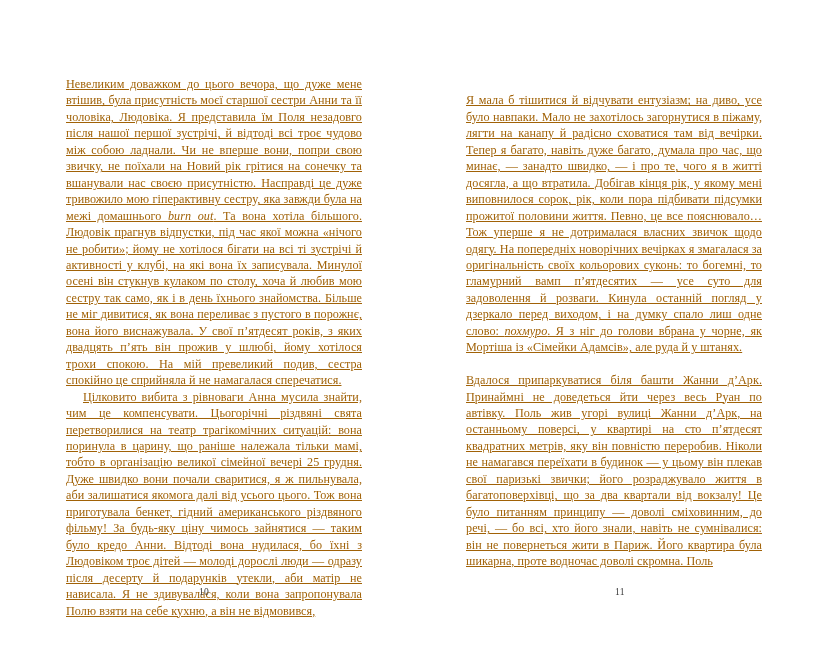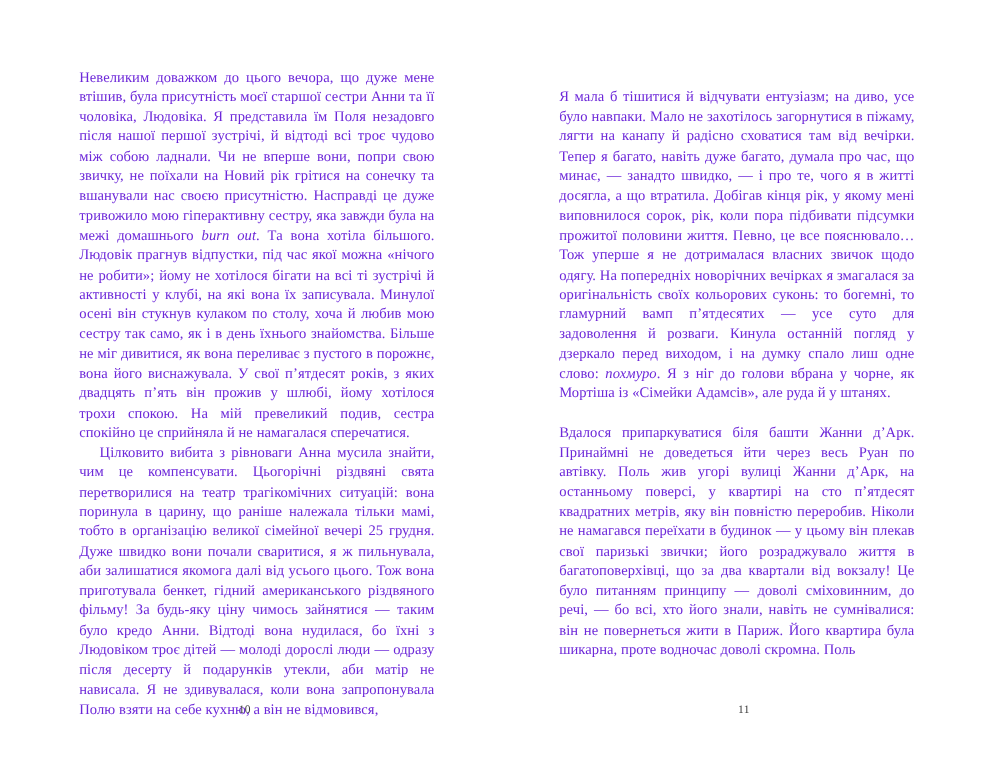--- a/index.html
+++ b/index.html
@@ -23,30 +23,31 @@
   .page {
     position: absolute;
     top: 0;
     height: 645px;
   }
   .page-left  { left: 0;   width: 414px; }
   .page-right { left: 414px; width: 414px; }
 
   .text-column {
     position: absolute;
-    top: 56px;
+    top: 76px;
     width: 296px;
     font-size: 12.15px;
     line-height: 16.45px;
     text-align: justify;
     text-justify: inter-word;
     hyphens: manual;
     -webkit-hyphens: manual;
-    color: #6d28d9;
+    color: #a16207;
     letter-spacing: 0.005em;
+    text-decoration: underline;
   }
   .page-left .text-column  { left: 66px; }
   .page-right .text-column { left: 52px; }
 
   .para {
     margin: 0;
     text-align: justify;
   }
   .para.indent {
     text-indent: 17px;

